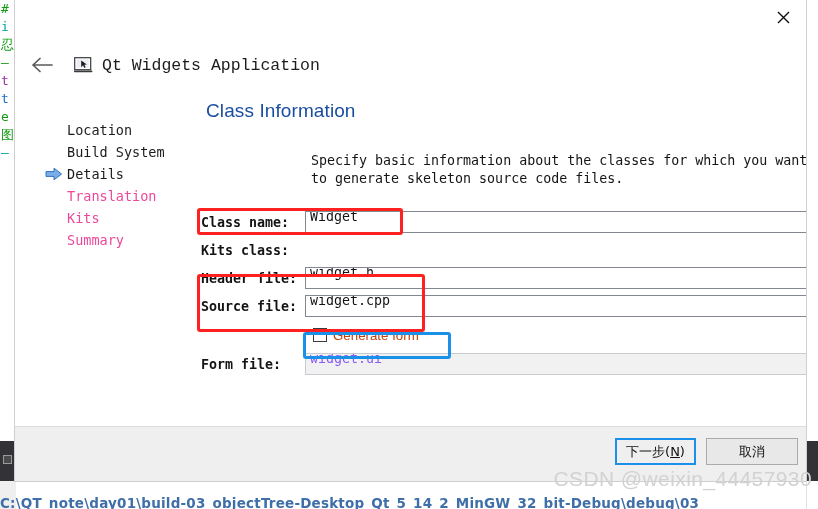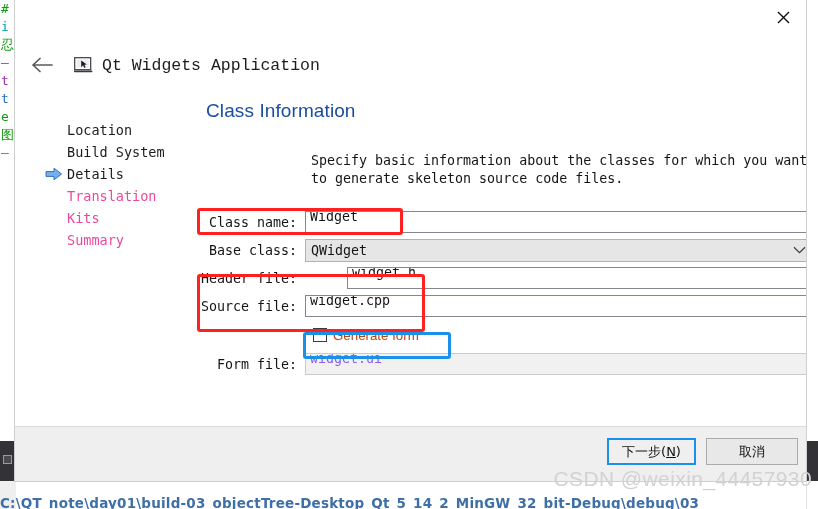--- a/index.html
+++ b/index.html
@@ -185,27 +185,28 @@
   }
   .form-row {
     position: relative;
     display: flex;
     align-items: center;
     height: 22px;
     margin-bottom: 6px;
   }
   .form-row .flabel {
     width: 104px;
-    text-align: right;
+    text-align: left;
     padding-right: 8px;
     font-family: "DejaVu Sans Mono", monospace;
     font-size: 13.3px;
     color: #141414;
     white-space: nowrap;
     box-sizing: border-box;
+    font-weight: bold;
   }
   .field {
     flex: 1;
     height: 22px;
     box-sizing: border-box;
     border: 1px solid #828790;
     background: #ffffff;
     font-family: "DejaVu Sans Mono", monospace;
     font-size: 13.3px;
     color: #141414;
@@ -287,21 +288,21 @@
     font-family: "DejaVu Sans", sans-serif;
     font-size: 13px;
     color: #0e0e0e;
     display: flex;
     align-items: center;
     justify-content: center;
     white-space: nowrap;
   }
   #next-button {
     right: 110px;
-    width: 89px;
+    width: 81px;
     border: 2px solid #1b90e8;
     background: #efefef;
   }
   #cancel-button {
     right: 8px;
     width: 92px;
   }
   .mn { text-decoration: underline; }
 
   
@@ -398,32 +399,24 @@
   </div>
 
   <div id="form-area">
 
     <div class="form-row">
       <div class="flabel">Class name:</div>
       <input class="field" type="text" value="Widget" style="">
     </div>
 
     <div class="form-row">
-      <div class="flabel">Base class:</div>
-      <div class="combo">
-        <span>QWidget</span>
-        <span class="chev">
-          <svg width="13" height="8" viewBox="0 0 13 8" aria-hidden="true">
-            <path d="M1 1.2 L6.5 6.6 L12 1.2" stroke="#3f3f3f" stroke-width="1.25" fill="none"></path>
-          </svg>
-        </span>
-      </div>
-    </div>
-
-    <div class="form-row" style="margin-top:2px;gap:42px;">
+      <div class="flabel">Kits class:</div>
+    </div>
+
+    <div class="form-row" style="margin-top:2px;">
       <div class="flabel">Header file:</div>
       <input class="field" type="text" value="widget.h" style="">
     </div>
 
     <div class="form-row">
       <div class="flabel">Source file:</div>
       <input class="field" type="text" value="widget.cpp" style="">
     </div>
 
     <div id="checkbox-row">

